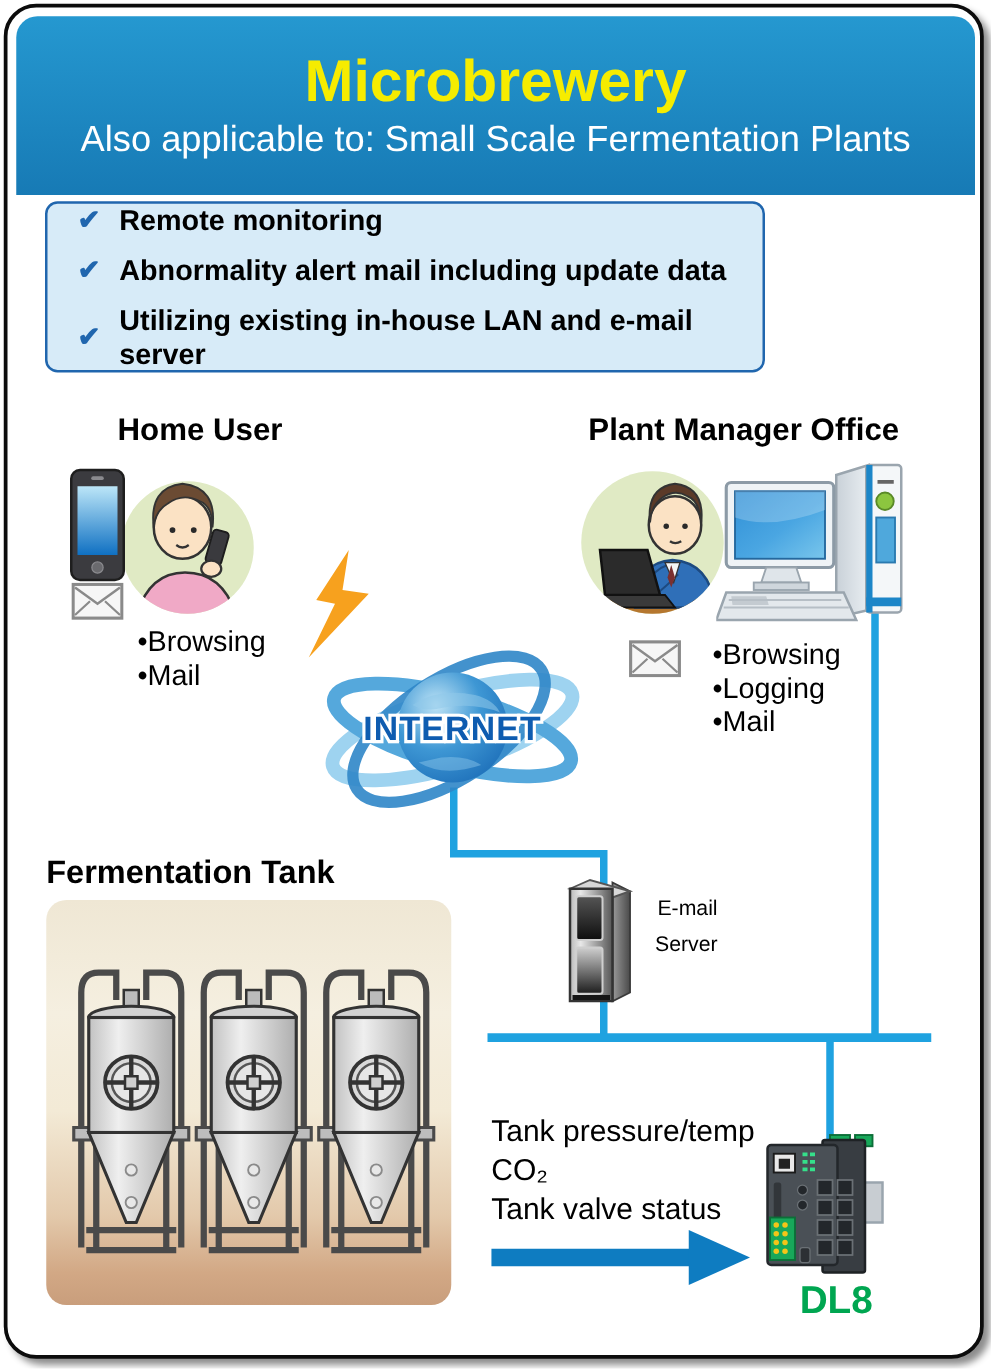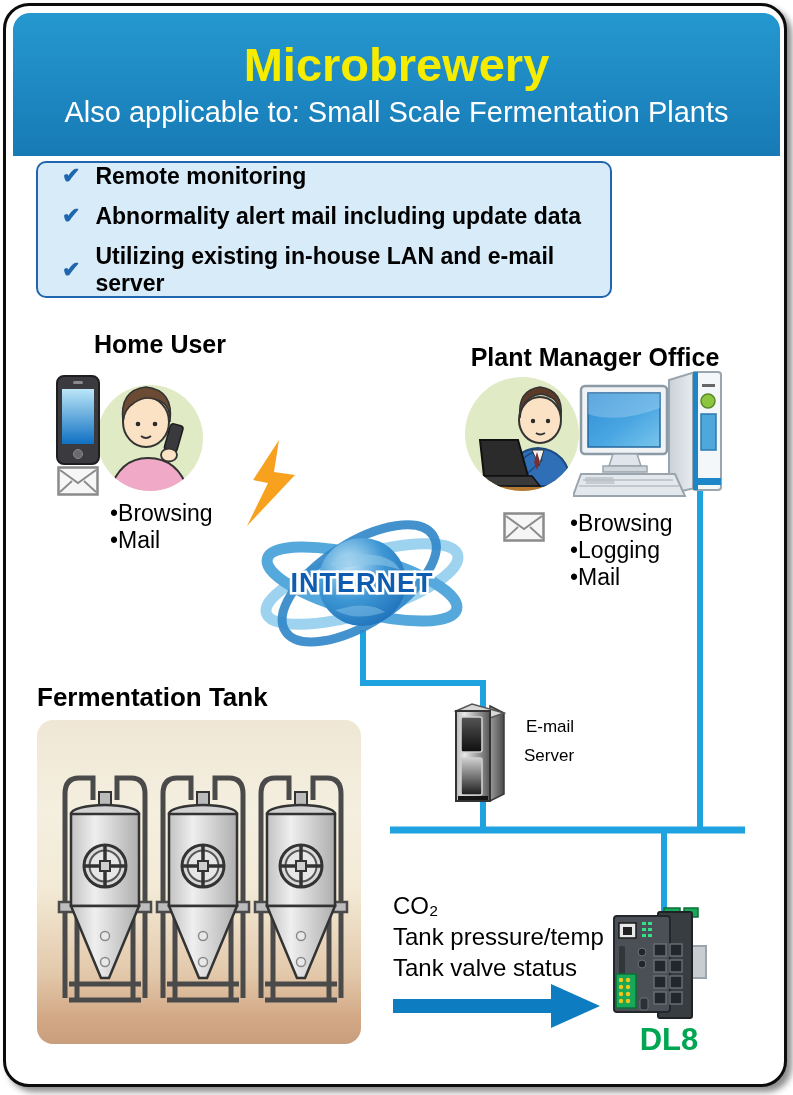--- a/index.html
+++ b/index.html
@@ -68,21 +68,21 @@
   </div>
 
   <svg class="abs" style="left:0;top:0;" width="793" height="1095">
     <path class="wire" stroke-width="6" d="M363,630 L363,683 L483,683 L483,830"></path>
     <path class="wire" stroke-width="6" d="M700,486 L700,830"></path>
     <path class="wire" stroke-width="7" d="M390,830 L745,830"></path>
     <path class="wire" stroke-width="6" d="M664,830 L664,918"></path>
   </svg>
 
   <div class="abs sec-title" style="left:60px;top:330px;width:200px;text-align:center;">Home User</div>
-  <div class="abs sec-title" style="left:450px;top:330px;width:290px;margin-top:13px;">Plant Manager Office</div>
+  <div class="abs sec-title" style="left:450px;top:330px;width:290px;">Plant Manager Office</div>
 
   <svg class="abs" style="left:94px;top:366px;" width="112" height="140" viewBox="0 0 112 140">
     <defs>
         <clipPath id="huClip">
           <circle cx="56" cy="72" r="53"></circle>
         </clipPath>
       </defs>
     <circle cx="56" cy="72" r="53" fill="#e0eac4"></circle>
     <g clip-path="url(#huClip)">
       <path d="M14,130 Q24,92 54,92 Q86,92 96,130 L96,140 L14,140 Z" fill="#f0a9c6" stroke="#333" stroke-width="2"></path>
@@ -300,22 +300,22 @@
     <polygon points="14,140 82,140 52,212 44,212" fill="url(#tb)" stroke="#333" stroke-width="2.5"></polygon>
     <circle cx="48" cy="100" r="21" fill="#d9d9d9" stroke="#333" stroke-width="3"></circle>
     <circle cx="48" cy="100" r="15.5" fill="#e6e6e6" stroke="#555" stroke-width="2"></circle>
     <path d="M27,100 L69,100 M48,79 L48,121" stroke="#333" stroke-width="3.5"></path>
     <rect x="43" y="95" width="10" height="10" fill="#cfcfcf" stroke="#333" stroke-width="2"></rect>
     <circle cx="48" cy="170" r="4.5" fill="#e8e8e8" stroke="#8a8a8a" stroke-width="1.5"></circle>
     <circle cx="48" cy="196" r="4.5" fill="#e8e8e8" stroke="#8a8a8a" stroke-width="1.5"></circle>
   </svg>
 
   <div class="abs sensor-lines" style="left:393px;top:890px;">
+    <div>Tank pressure/temp</div>
     <div>CO₂</div>
-    <div>Tank pressure/temp</div>
     <div>Tank valve status</div>
   </div>
   <svg class="abs" style="left:393px;top:984px;" width="207" height="44" viewBox="0 0 207 44">
     <rect class="arrowfill" x="0" y="15" width="160" height="14"></rect>
     <polygon class="arrowfill" points="158,0 207,22 158,44"></polygon>
   </svg>
 
   <svg class="abs" style="left:612px;top:906px;" width="96" height="120" viewBox="0 0 96 120">
     <rect x="70" y="40" width="24" height="32" fill="#c8cdd2" stroke="#9aa5ae" stroke-width="2"></rect>
     <rect x="52" y="2" width="16" height="9" fill="#18a85a" stroke="#0c6e38" stroke-width="1.5"></rect>

